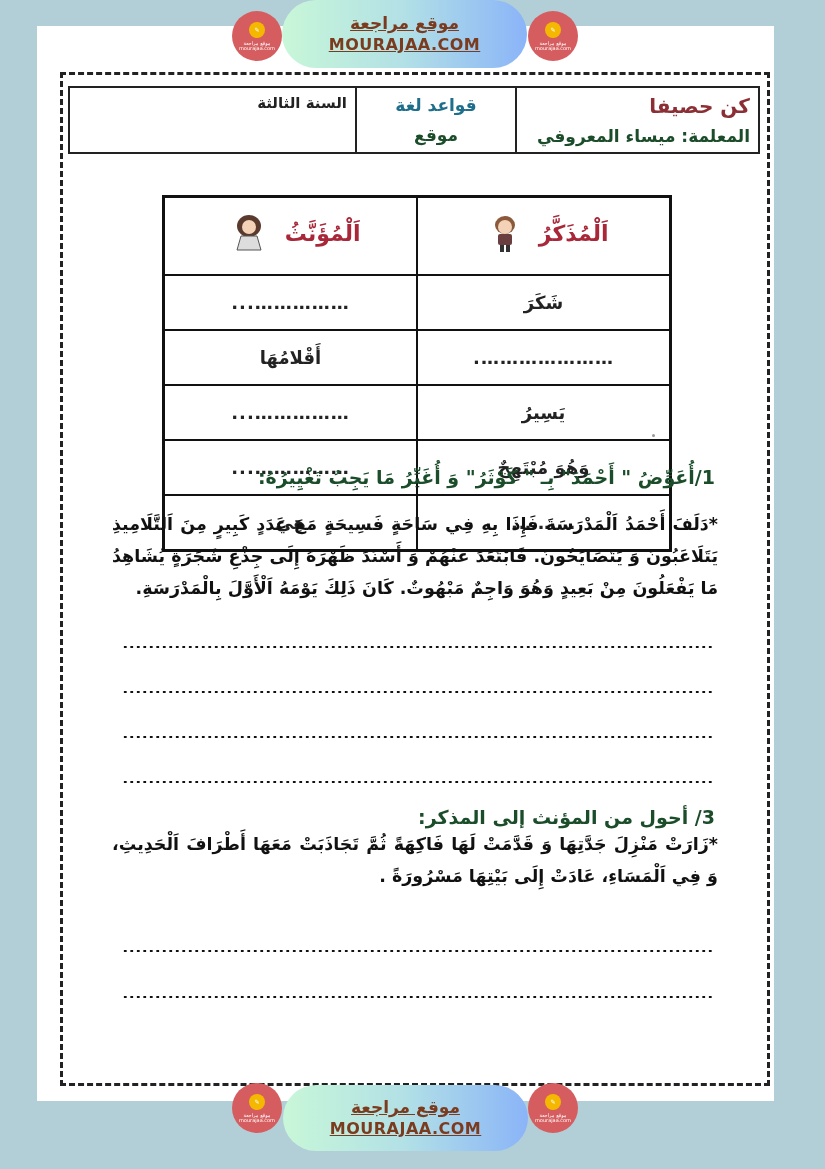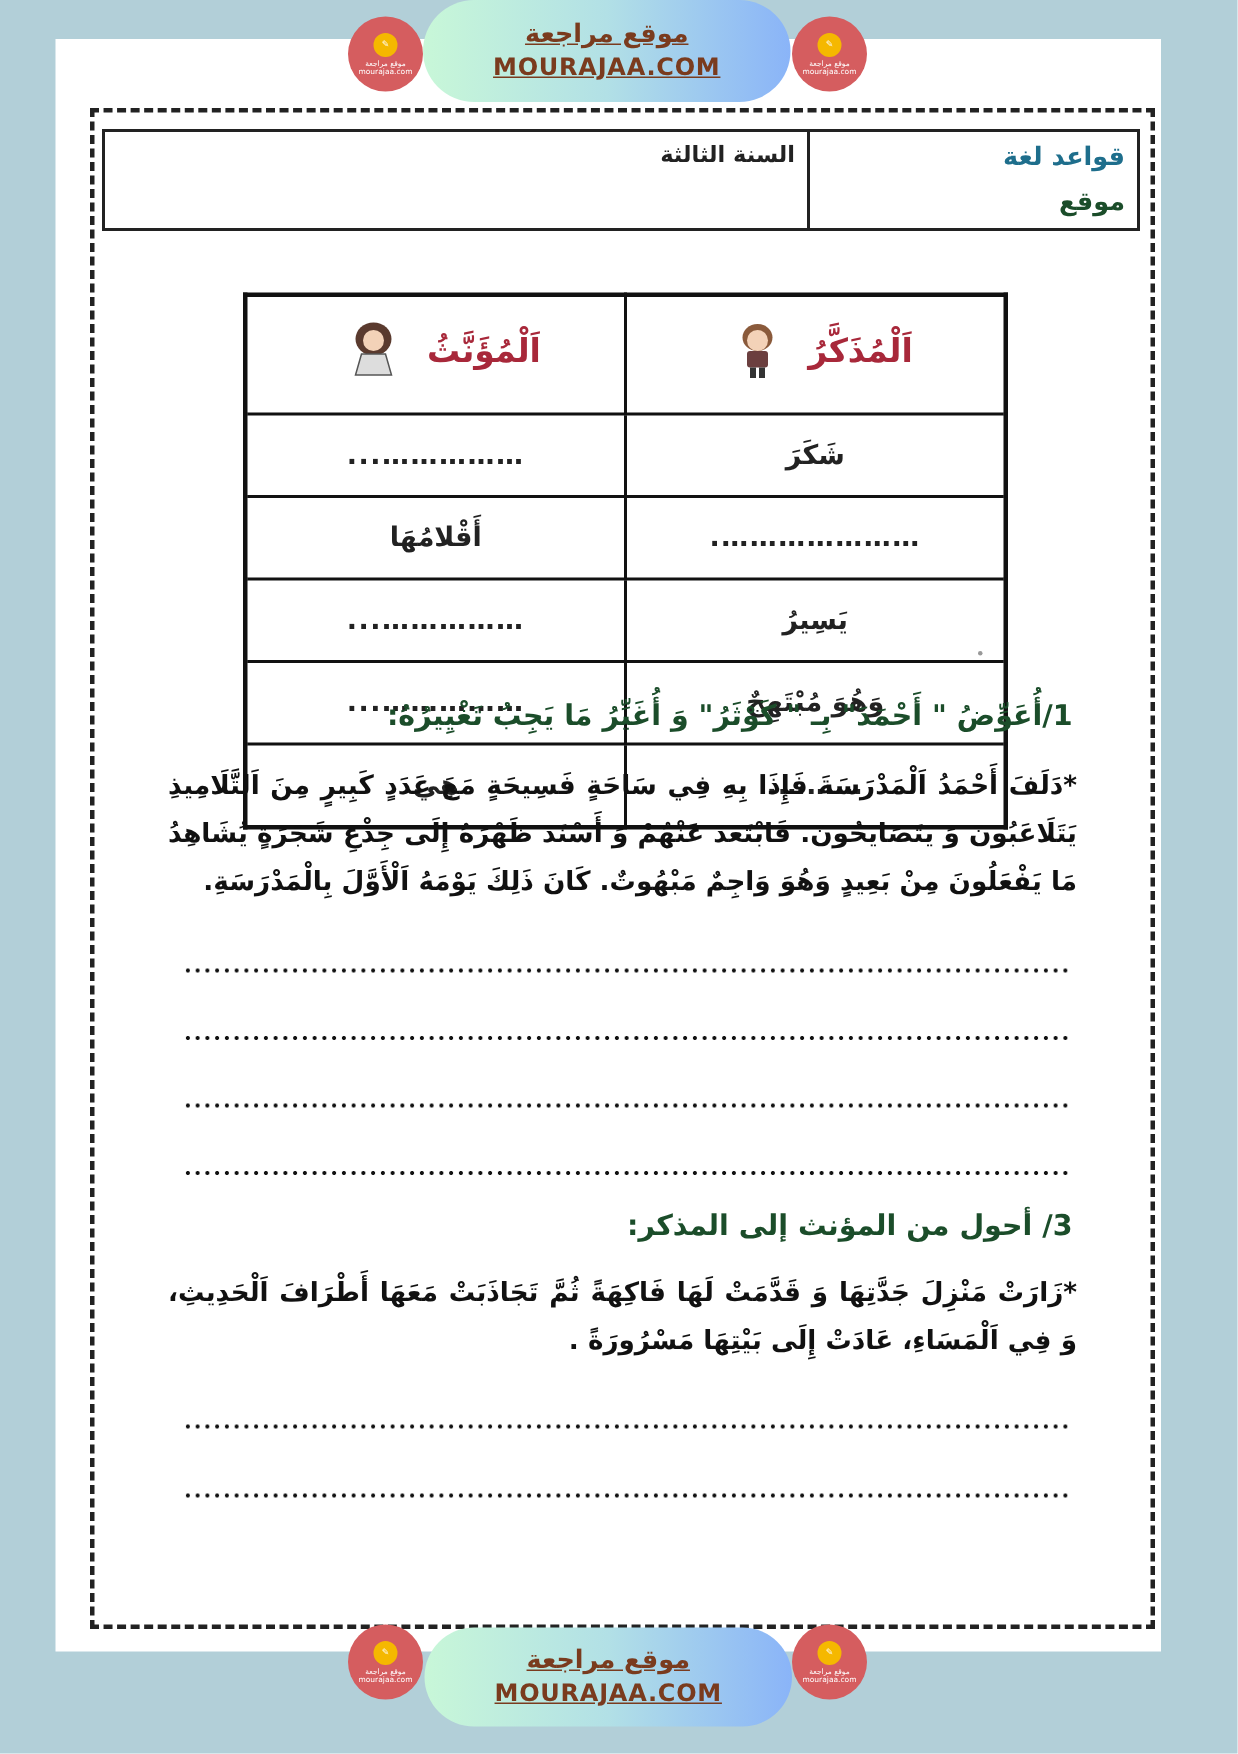--- a/index.html
+++ b/index.html
@@ -34,21 +34,21 @@
   .logo-badge { width: 16px; height: 16px; border-radius: 50%; background: #f5b800; color: #fff; font-size: 6px; display:flex; align-items:center; justify-content:center; font-weight:bold; }
   .logo-text { color: #fff; font-size: 5px; margin-top: 3px; line-height: 5px; text-align: center; }
 
   
   .header-box {
     position: absolute; left: 68px; top: 86px; width: 692px; height: 68px;
     border: 2px solid #222; display: flex; direction: rtl;
   }
   .hcell { padding: 2px 8px; display: flex; flex-direction: column; justify-content: space-around; }
   .hcell.c1 { width: 243px; border-left: 2px solid #222; }
-  .hcell.c2 { width: 220px; border-left: 2px solid #222; }
+  .hcell.c2 { width: 160px; border-left: 2px solid #222; text-align: center; }
   .hcell.c3 { flex: 1; border-radius: 25px; }
   .txt-ar { direction: rtl; font-family: "DejaVu Sans", sans-serif; font-weight: bold; }
   .hname { color: #8b2f35; font-size: 20px; letter-spacing: 6px; }
   .hteacher { color: #1b4d2a; font-size: 17px; }
   .hsubject { color: #1e6e8c; font-size: 17px; letter-spacing: 3px; }
   .hsub2 { color: #1b4d2a; font-size: 17px; letter-spacing: 4px; }
   .hyear { color: #222; font-size: 15px; }
 
   
   .gtable {
@@ -85,20 +85,24 @@
 <div class="banner banner-top">
   <div class="banner-ar">موقع مراجعة</div>
   <div class="banner-en">MOURAJAA.COM</div>
 </div>
 <div class="logo-circle" style="left:528px; top:11px;">
   <div class="logo-badge">✎</div>
   <div class="logo-text">موقع مراجعة mourajaa.com</div>
 </div>
 
 <div class="header-box">
+  <div class="hcell c1">
+    <div class="txt-ar hname">كن حصيفا</div>
+    <div class="txt-ar hteacher">المعلمة: ميساء المعروفي</div>
+  </div>
   <div class="hcell c2">
     <div class="txt-ar hsubject">قواعد لغة</div>
     <div class="txt-ar hsub2">موقع</div>
   </div>
   <div class="hcell c3" style="justify-content:flex-start; padding-top:6px;">
     <div class="txt-ar hyear">السنة الثالثة</div>
   </div>
 </div>
 
 <table class="gtable">
@@ -152,21 +156,21 @@
 <div class="small-dot"></div>
 
 <div class="q-title" style="top:466px;">1/أُعَوِّضُ " أَحْمَدَ" بِـ " كَوْثَرُ" وَ أُغَيِّرُ مَا يَجِبُ تَغْيِيرُهُ:</div>
 <div class="q-body" style="top:508px;">*دَلَفَ أَحْمَدُ اَلْمَدْرَسَةَ فَإِذَا بِهِ فِي سَاحَةٍ فَسِيحَةٍ مَعَ عَدَدٍ كَبِيرٍ مِنَ اَلتَّلَامِيذِ يَتَلَاعَبُونَ وَ يَتَصَايَحُونَ. فَابْتَعَدَ عَنْهُمْ وَ أَسْنَدَ ظَهْرَهُ إِلَى جِذْعِ شَجَرَةٍ يُشَاهِدُ مَا يَفْعَلُونَ مِنْ بَعِيدٍ وَهُوَ وَاجِمٌ مَبْهُوتٌ. كَانَ ذَلِكَ يَوْمَهُ اَلْأَوَّلَ بِالْمَدْرَسَةِ.</div>
 <div class="dotline" style="top:645px;"></div>
 <div class="dotline" style="top:690px;"></div>
 <div class="dotline" style="top:735px;"></div>
 <div class="dotline" style="top:780px;"></div>
 
 <div class="q-title" style="top:806px;margin-left:32px;">3/ أحول من المؤنث إلى المذكر:</div>
-<div class="q-body" style="top:846px;">*زَارَتْ مَنْزِلَ جَدَّتِهَا وَ قَدَّمَتْ لَهَا فَاكِهَةً ثُمَّ تَجَاذَبَتْ مَعَهَا أَطْرَافَ اَلْحَدِيثِ، وَ فِي اَلْمَسَاءِ، عَادَتْ إِلَى بَيْتِهَا مَسْرُورَةً .</div>
+<div class="q-body" style="top:828px;">*زَارَتْ مَنْزِلَ جَدَّتِهَا وَ قَدَّمَتْ لَهَا فَاكِهَةً ثُمَّ تَجَاذَبَتْ مَعَهَا أَطْرَافَ اَلْحَدِيثِ، وَ فِي اَلْمَسَاءِ، عَادَتْ إِلَى بَيْتِهَا مَسْرُورَةً .</div>
 <div class="dotline" style="top:949px;"></div>
 <div class="dotline" style="top:995px;"></div>
 
 <div class="logo-circle" style="left:232px; top:1083px;">
   <div class="logo-badge">✎</div>
   <div class="logo-text">موقع مراجعة mourajaa.com</div>
 </div>
 <div class="banner banner-bottom">
   <div class="banner-ar">موقع مراجعة</div>
   <div class="banner-en">MOURAJAA.COM</div>

